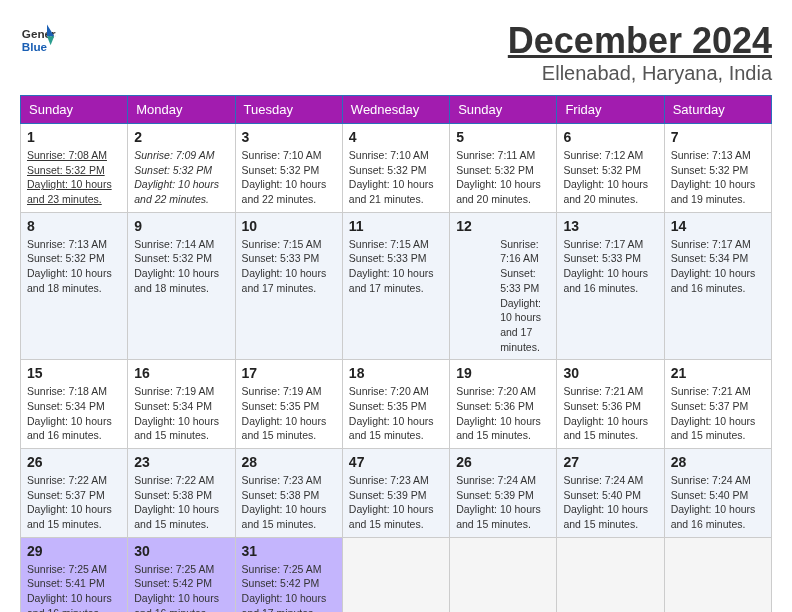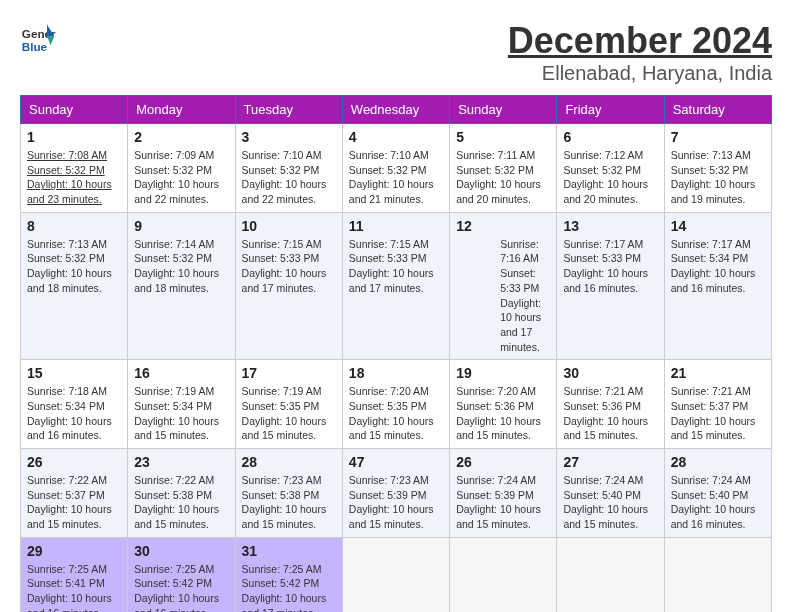--- a/index.html
+++ b/index.html
@@ -116,21 +116,21 @@
   <tr>
         <td>
           <span class="day-number">1</span>
           <div class="day-info" style="white-space: pre-line; text-decoration: underline;">Sunrise: 7:08 AM
 Sunset: 5:32 PM
 Daylight: 10 hours
 and 23 minutes.</div>
         </td>
         <td>
           <span class="day-number">2</span>
-          <div class="day-info" style="white-space: pre-line;">Sunrise: 7:09 AM
+          <div class="day-info" style="white-space: pre-line; font-style: italic;">Sunrise: 7:09 AM
 Sunset: 5:32 PM
 Daylight: 10 hours
 and 22 minutes.</div>
         </td>
         <td>
           <span class="day-number">3</span>
           <div class="day-info" style="white-space: pre-line;">Sunrise: 7:10 AM
 Sunset: 5:32 PM
 Daylight: 10 hours
 and 22 minutes.</div>

